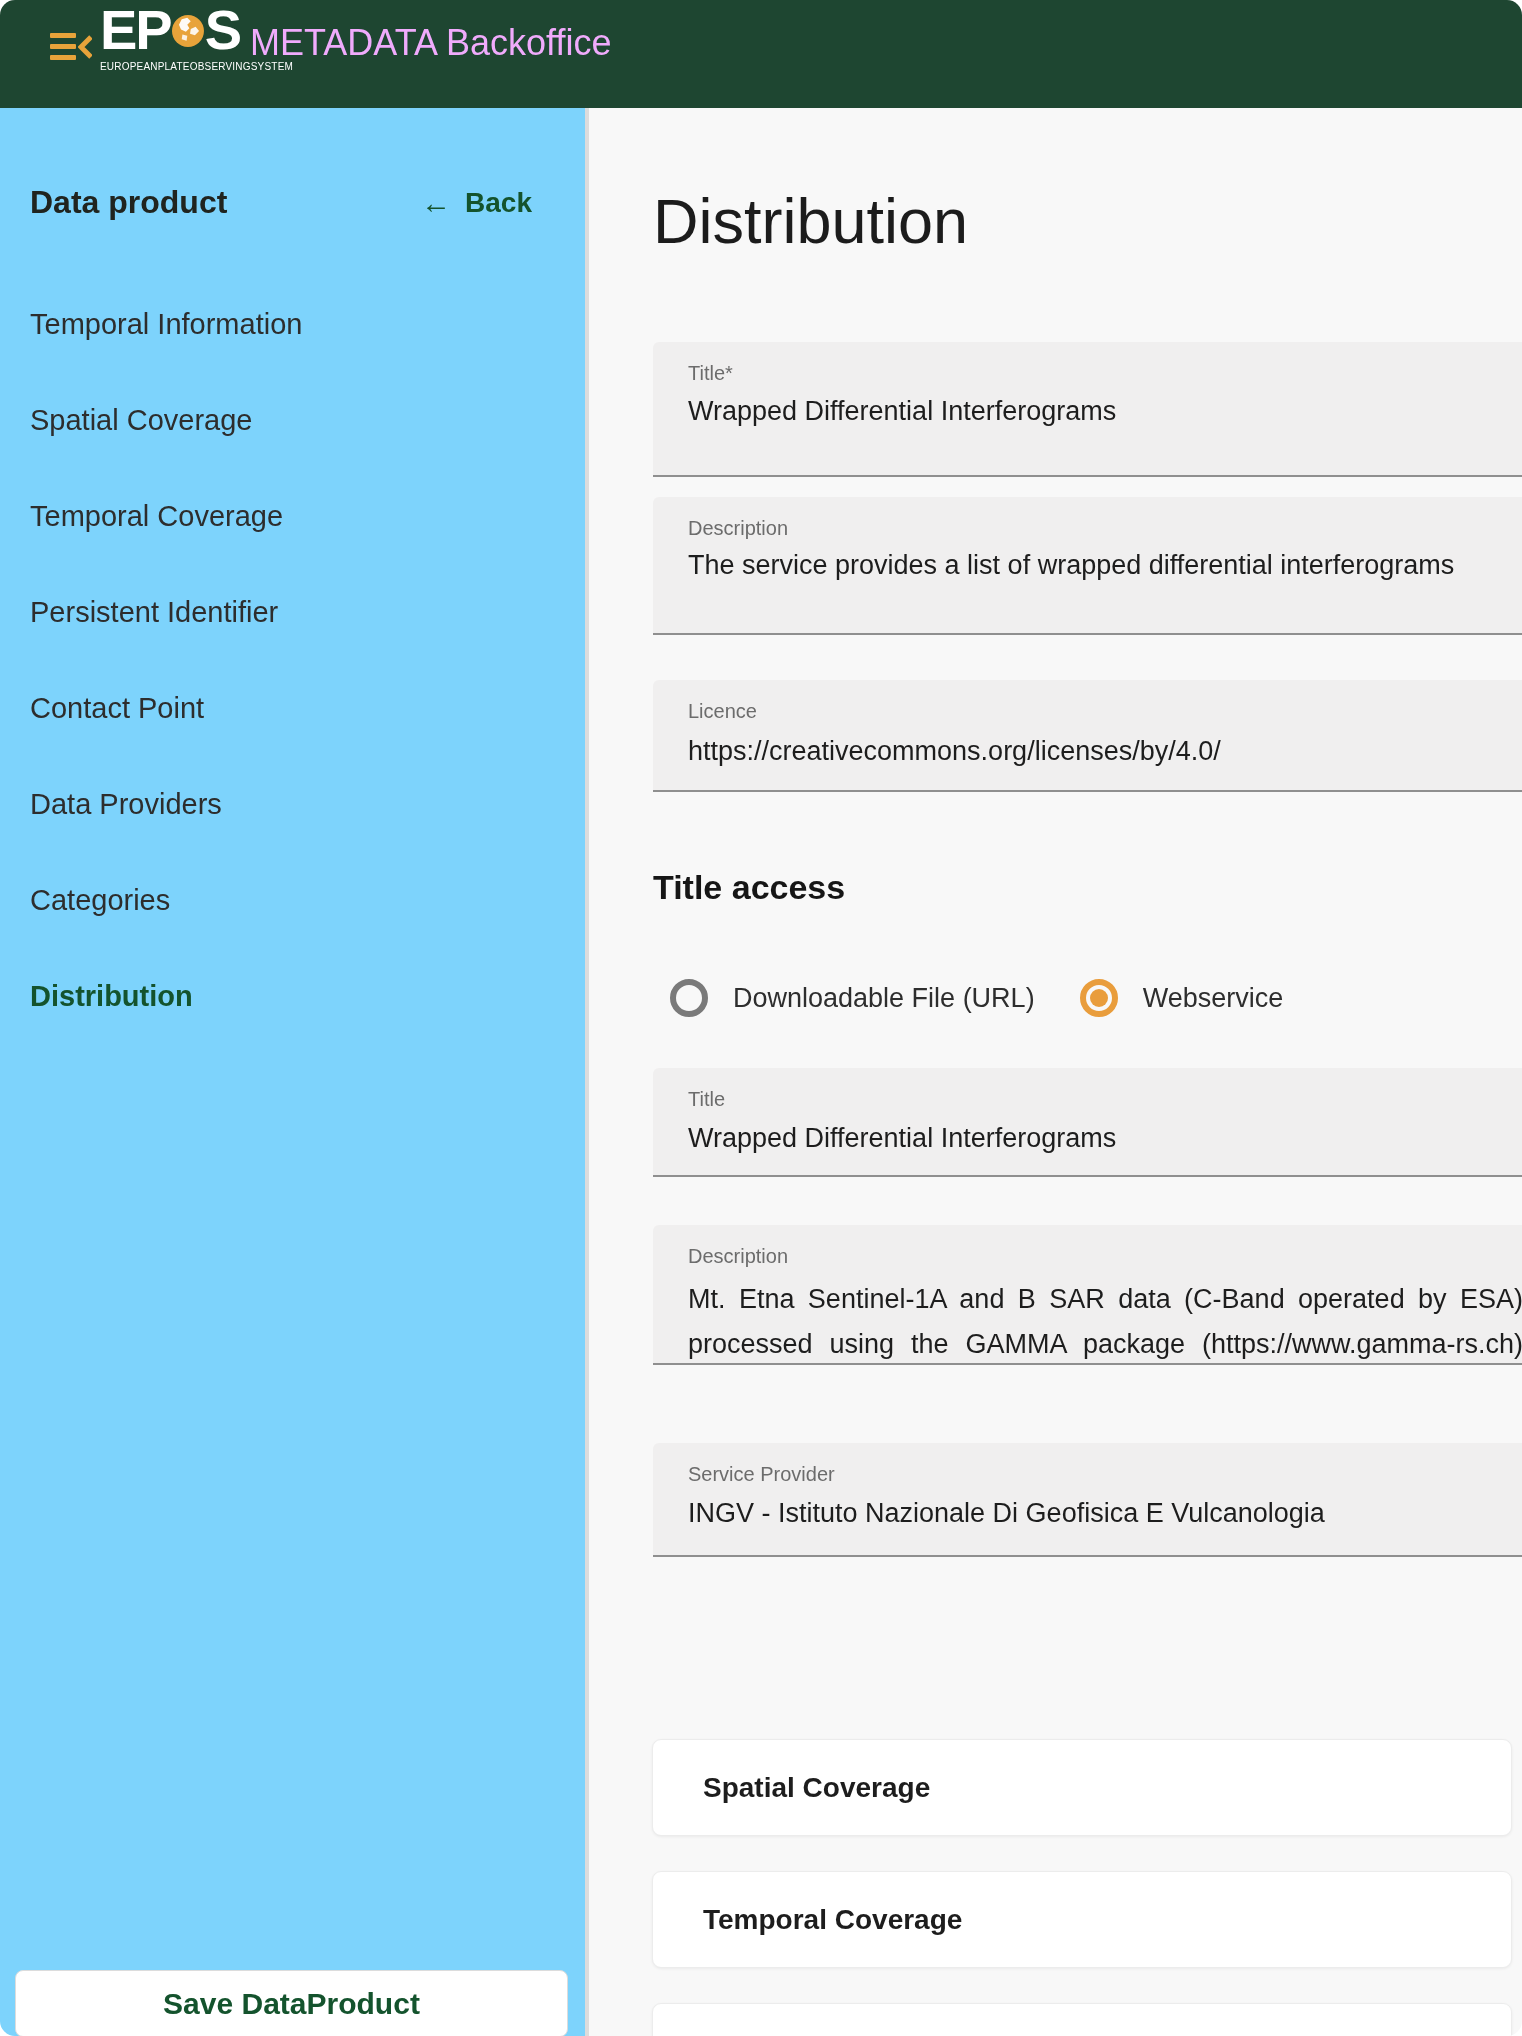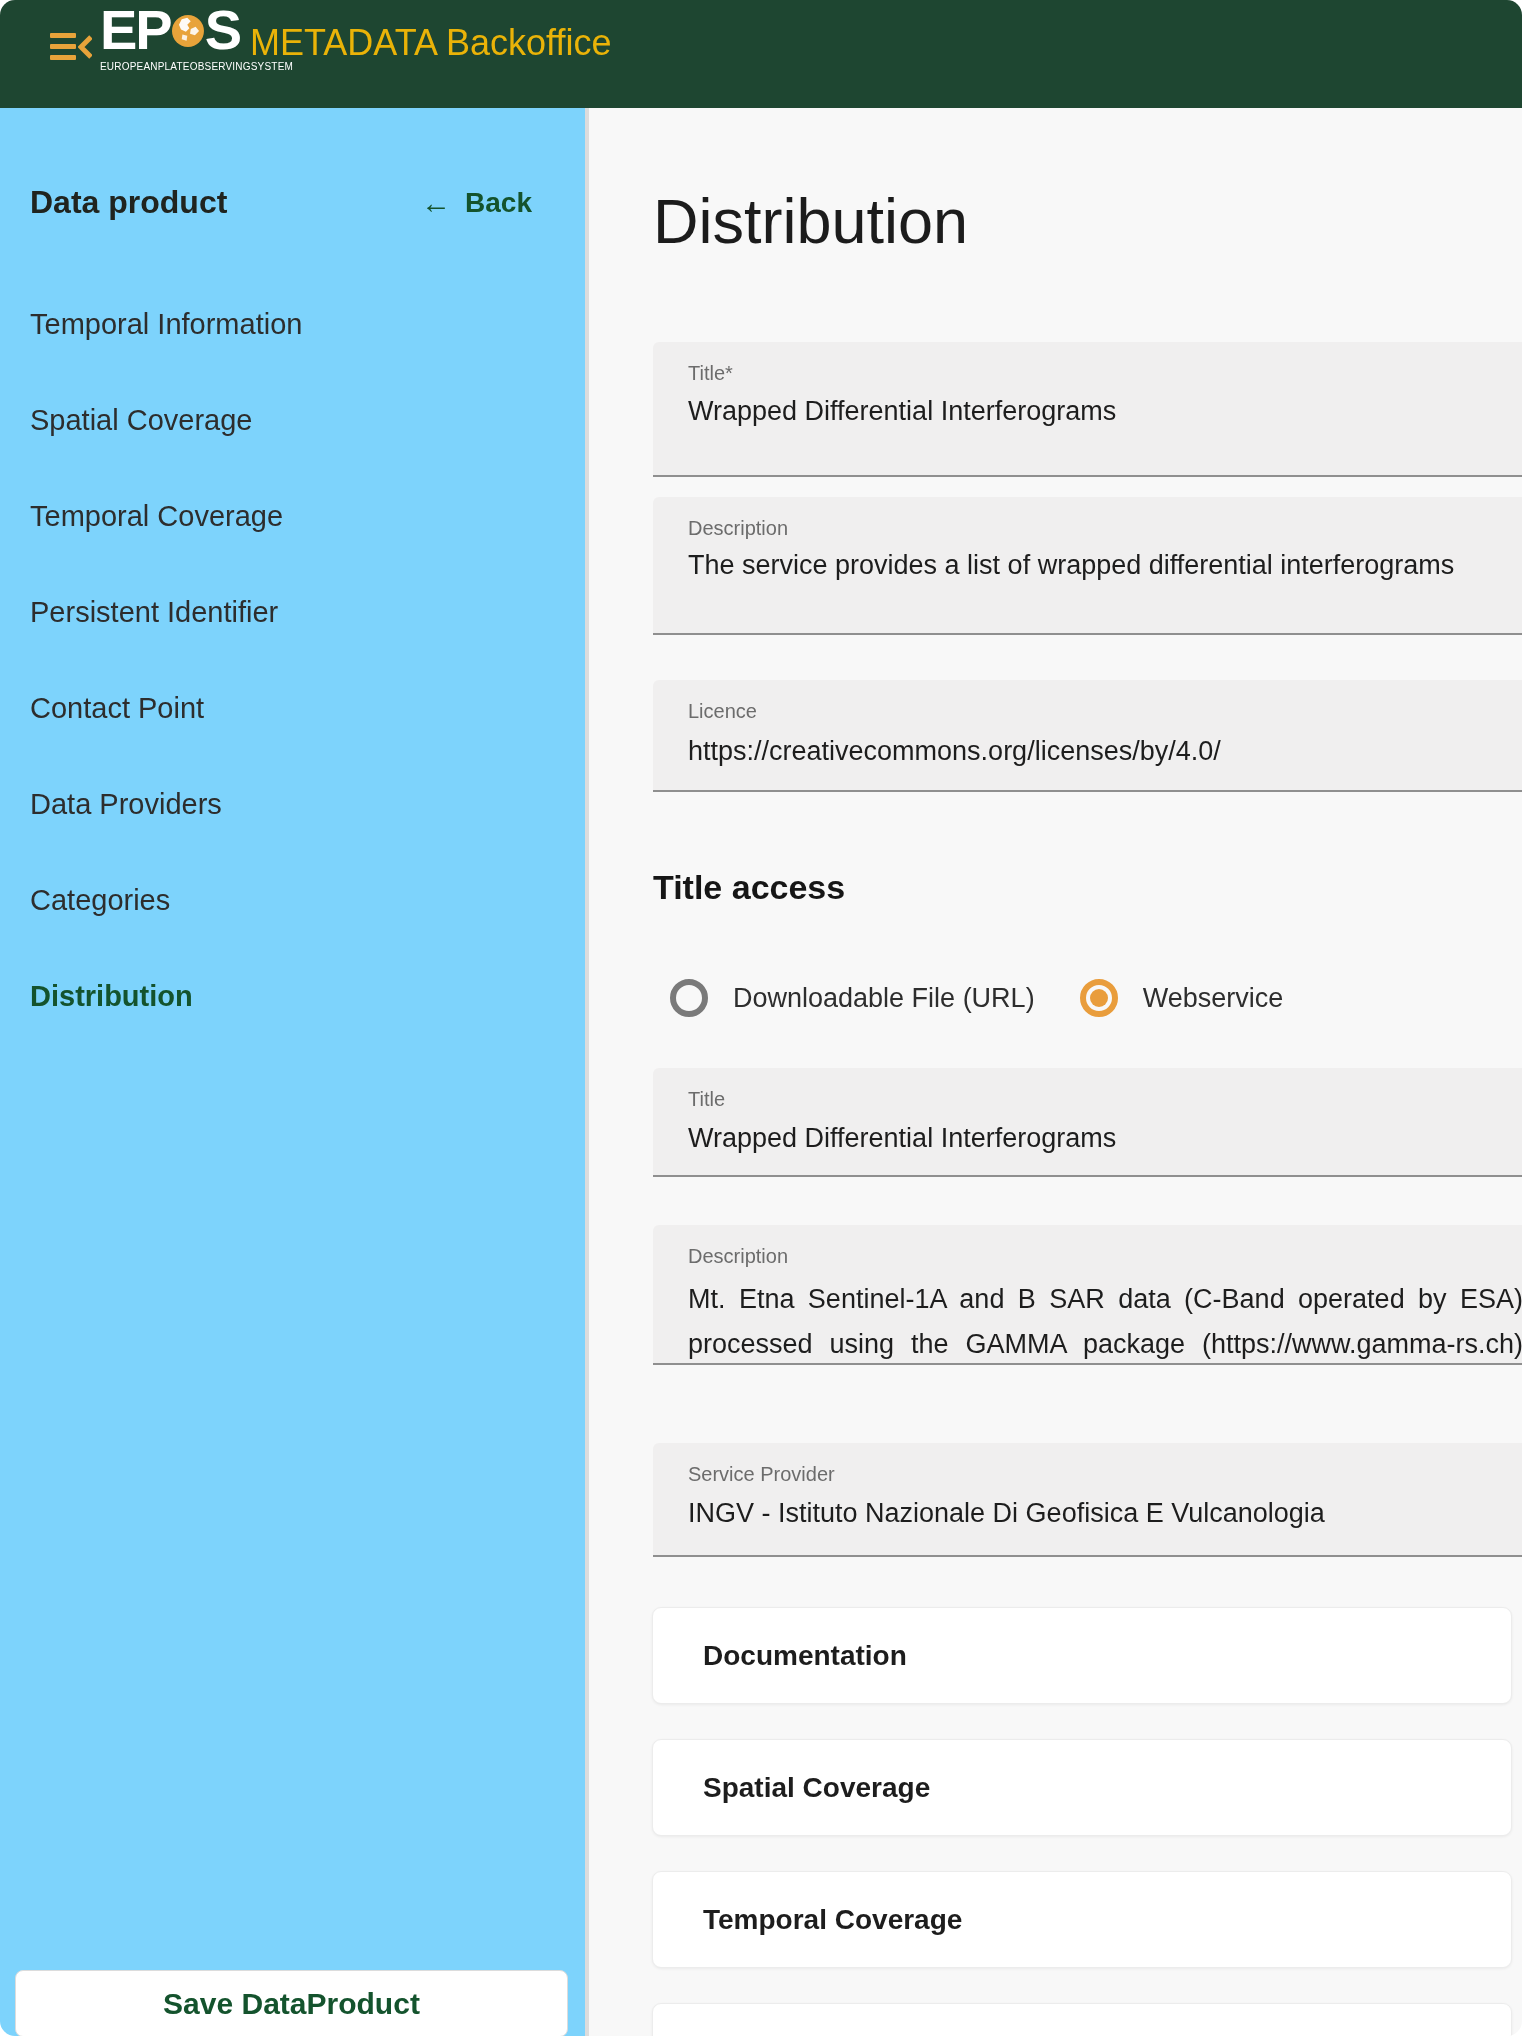--- a/index.html
+++ b/index.html
@@ -10,21 +10,21 @@
   .header { position:absolute; left:0; top:0; width:1522px; height:108px; background:#1e4631; }
   .menu-btn { position:absolute; left:50px; top:30px; width:44px; height:34px; cursor:pointer; }
   .menu-bar { position:absolute; left:0; width:26px; height:5px; background:#e8a33a; border-radius:1px; }
   .menu-bar.b1 { top:3px; } .menu-bar.b2 { top:14px; } .menu-bar.b3 { top:25px; }
   .menu-chev { position:absolute; left:28px; top:5px; width:14px; height:24px; }
   .menu-chev svg { display:block; }
   .logo { position:absolute; left:100px; top:0; width:140px; }
   .logo-row { display:flex; align-items:center; height:58px; color:#ffffff; font-weight:800; font-size:56px; letter-spacing:-2px; }
   .logo-globe { width:46px; height:46px; margin:4px 1px 0 1px; }
   .logo-sub { margin-top:3px; color:#ffffff; font-size:10px; letter-spacing:0.2px; white-space:nowrap; }
-  .app-title { position:absolute; left:250px; top:22px; color:#eab308; font-size:36px; font-weight:500; }
+  .app-title { position:absolute; left:250px; top:22px; color:#f0abfc; font-size:36px; font-weight:500; }
 
   
   .sidebar { position:absolute; left:0; top:108px; width:585px; height:1928px; background:#7dd3fc; }
   .sidebar-divider { position:absolute; left:585px; top:108px; width:4px; height:1928px; background:#dcdcdc; }
   .sidebar-head { position:absolute; left:30px; top:76px; width:520px; display:flex; justify-content:space-between; align-items:center; }
   .sidebar-title { font-size:32px; font-weight:700; color:#20241f; }
   .back-link { display:flex; align-items:center; gap:14px; color:#14532d; font-weight:700; font-size:28px; cursor:pointer; margin-right:18px; }
   .back-arrow { font-size:30px; font-weight:400; }
   .nav { position:absolute; left:30px; top:168px; list-style:none; width:500px; }
   .nav li { height:96px; display:flex; align-items:center; font-size:29px; color:#2d2d2d; cursor:pointer; }
@@ -155,23 +155,20 @@
       <div class="jline">Mt. Etna Sentinel-1A and B SAR data (C-Band operated by ESA)</div>
       <div class="jline">processed using the GAMMA package (https://www.gamma-rs.ch)</div>
     </div>
   </div>
 
   <div class="field f-provider">
     <div class="field-label">Service Provider</div>
     <div class="field-value">INGV - Istituto Nazionale Di Geofisica E Vulcanologia</div>
   </div>
 
-  <div class="panel p1">
-    <span class="panel-label">Documentation</span>
-  </div>
   <div class="panel p2">
     <span class="panel-label">Spatial Coverage</span>
   </div>
   <div class="panel p3">
     <span class="panel-label">Temporal Coverage</span>
   </div>
   <div class="panel p4">
     <span class="panel-label"></span>
   </div>
 

